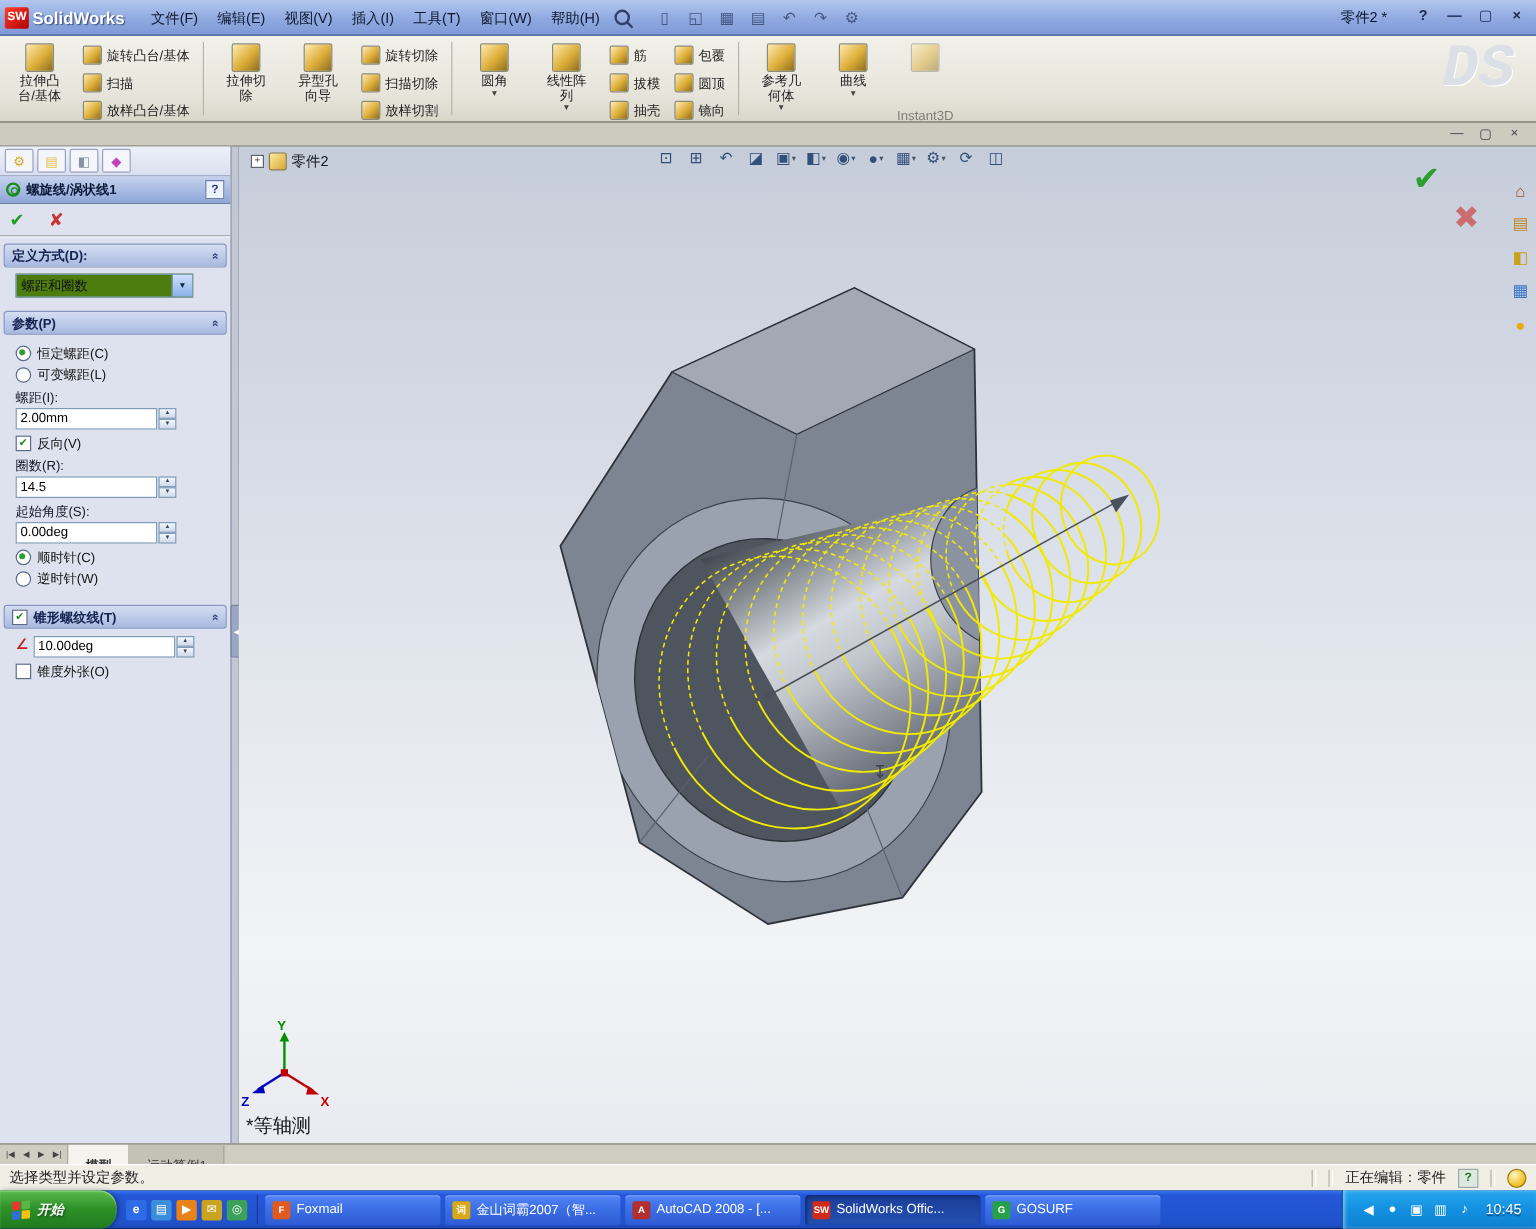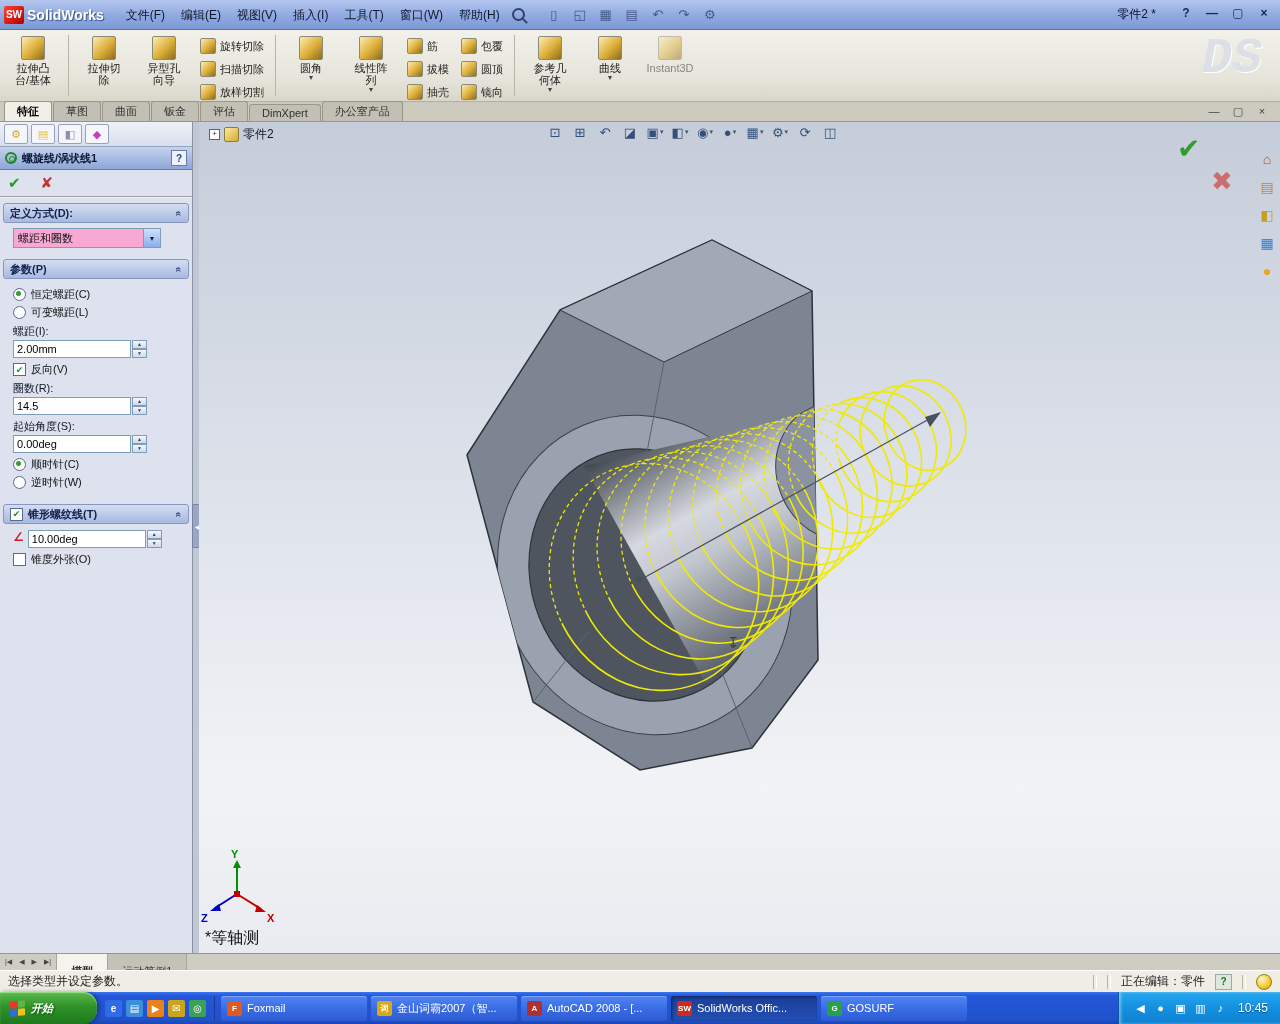--- a/index.html
+++ b/index.html
@@ -23,21 +23,21 @@
   #doc-title{margin-left:auto;margin-right:120px;color:#0a1430;font-size:12px;}
   .win-controls{position:absolute;right:6px;top:4px;display:flex;gap:6px;}
   .win-btn{width:20px;height:18px;display:flex;align-items:center;justify-content:center;
     color:#1a2850;font-size:12px;font-weight:bold;border-radius:2px;}
   
   #ribbon{position:absolute;left:0;top:30px;width:1280px;height:72px;
     background:linear-gradient(180deg,#f2f1ea 0%,#e6e4da 70%,#d9d6ca 100%);
     border-bottom:1px solid #b2afa0;box-sizing:border-box;display:flex;}
   #ribbon-cols{display:flex;align-items:flex-start;padding:3px 4px;gap:2px;}
   .rbig{width:54px;display:flex;flex-direction:column;align-items:center;padding:2px 1px;border:1px solid transparent;border-radius:2px;}
-  .rbig.disabled{opacity:.5;}
+  .rbig.disabled{opacity:.5;gap:29px;}
   .ricon{display:inline-block;background:linear-gradient(135deg,#ffeab0,#dcae38 55%,#8c6c1e);border:1px solid #8a8a78;border-radius:2px;}
   .ricon.big{width:22px;height:22px;margin-bottom:2px;}
   .ricon.sm{width:14px;height:14px;margin-right:4px;flex:0 0 auto;}
   .rlabel{text-align:center;font-size:11px;line-height:12px;color:#222;}
   .rline{display:block;white-space:nowrap;}
   .rarrow{font-size:8px;color:#444;line-height:8px;}
   .rstack{display:flex;flex-direction:column;gap:1px;padding-top:2px;}
   .rrow{display:flex;align-items:center;height:20px;padding:0 4px;font-size:11px;white-space:nowrap;border:1px solid transparent;border-radius:2px;color:#222;}
   .rsep{width:1px;align-self:stretch;background:#b8b5a6;margin:2px 4px;}
   .dswm{position:absolute;right:18px;top:30px;font-size:50px;font-weight:bold;font-style:italic;
@@ -79,21 +79,21 @@
   .radio.sel:after{content:"";position:absolute;left:2px;top:2px;width:5px;height:5px;border-radius:50%;background:#2f9e2f;}
   .checkbox{width:11px;height:11px;border:1px solid #5a6a8a;background:#fff;margin-right:5px;
       display:flex;align-items:center;justify-content:center;font-size:9px;color:#1f8a1f;font-weight:bold;flex:0 0 auto;}
   .flabel{margin:4px 0 1px 0;color:#101828;}
   .field{display:flex;align-items:stretch;margin:1px 0 4px 0;}
   .field input{width:110px;height:16px;border:1px solid #7f9db9;font-size:11px;padding:0 3px;
       font-family:"Liberation Sans","DejaVu Sans",sans-serif;}
   .spin{display:flex;flex-direction:column;width:15px;margin-left:1px;}
   .spin-btn{flex:1;border:1px solid #7f9db9;background:linear-gradient(180deg,#f4f7fc,#cfd9ea);
       font-size:5px;line-height:6px;text-align:center;color:#345;}
-  .combo{display:flex;width:146px;height:18px;border:1px solid #7f9db9;background:#f9a8d4;align-items:center;}
+  .combo{display:flex;width:146px;height:18px;border:1px solid #7f9db9;background:#4d7c0f;align-items:center;}
   .combo-text{flex:1;padding:0 4px;}
   .combo-btn{width:16px;height:100%;background:linear-gradient(180deg,#cfe0fb,#8ab0ea);border-left:1px solid #7f9db9;
       display:flex;align-items:center;justify-content:center;font-size:7px;color:#123;}
   .angle-icon{color:#c42020;font-weight:bold;margin-right:4px;font-size:12px;}
   
   #splitter{width:6px;flex:0 0 6px;background:#c2c7d4;position:relative;}
   #split-handle{position:absolute;left:-1px;top:46%;width:8px;height:42px;background:#9aa6c2;border:1px solid #76829e;
       border-radius:2px;display:flex;align-items:center;justify-content:center;color:#fff;font-size:6px;}
   
   #viewport{position:relative;flex:1;background:linear-gradient(180deg,#c6cdda 0%,#dbe0e9 40%,#f2f3f6 80%,#e9ebf0 100%);overflow:hidden;}
@@ -192,20 +192,34 @@
 
   <div id="ribbon">
     <div id="ribbon-cols">
         <div class="rbig">
           <span class="ricon big"></span>
           <span class="rlabel">
             <span class="rline">拉伸凸</span>
             <span class="rline">台/基体</span>
           </span>
         </div>
+        <div class="rstack">
+          <div class="rrow">
+            <span class="ricon sm"></span>
+            <span>旋转凸台/基体</span>
+          </div>
+          <div class="rrow">
+            <span class="ricon sm"></span>
+            <span>扫描</span>
+          </div>
+          <div class="rrow">
+            <span class="ricon sm"></span>
+            <span>放样凸台/基体</span>
+          </div>
+        </div>
         <span class="rsep"></span>
         <div class="rbig">
           <span class="ricon big"></span>
           <span class="rlabel">
             <span class="rline">拉伸切</span>
             <span class="rline">除</span>
           </span>
         </div>
         <div class="rbig">
           <span class="ricon big"></span>
@@ -292,29 +306,20 @@
           <span class="ricon big"></span>
           <span class="rlabel">
             <span class="rline">Instant3D</span>
           </span>
         </div>
       </div>
   </div>
   <div class="dswm">DS</div>
 
   <div id="cmtabs">
-    <div id="cm-tab-list" style="display:flex;align-items:flex-end;">
-        <span class="cm-tab active">特征</span>
-        <span class="cm-tab">草图</span>
-        <span class="cm-tab">曲面</span>
-        <span class="cm-tab">钣金</span>
-        <span class="cm-tab">评估</span>
-        <span class="cm-tab">DimXpert</span>
-        <span class="cm-tab">办公室产品</span>
-      </div>
     <div class="doc-controls" id="doc-controls">
         <span class="doc-btn">—</span>
         <span class="doc-btn">▢</span>
         <span class="doc-btn">×</span>
       </div>
   </div>
 
   <div id="main">
 
     <div id="pm">

